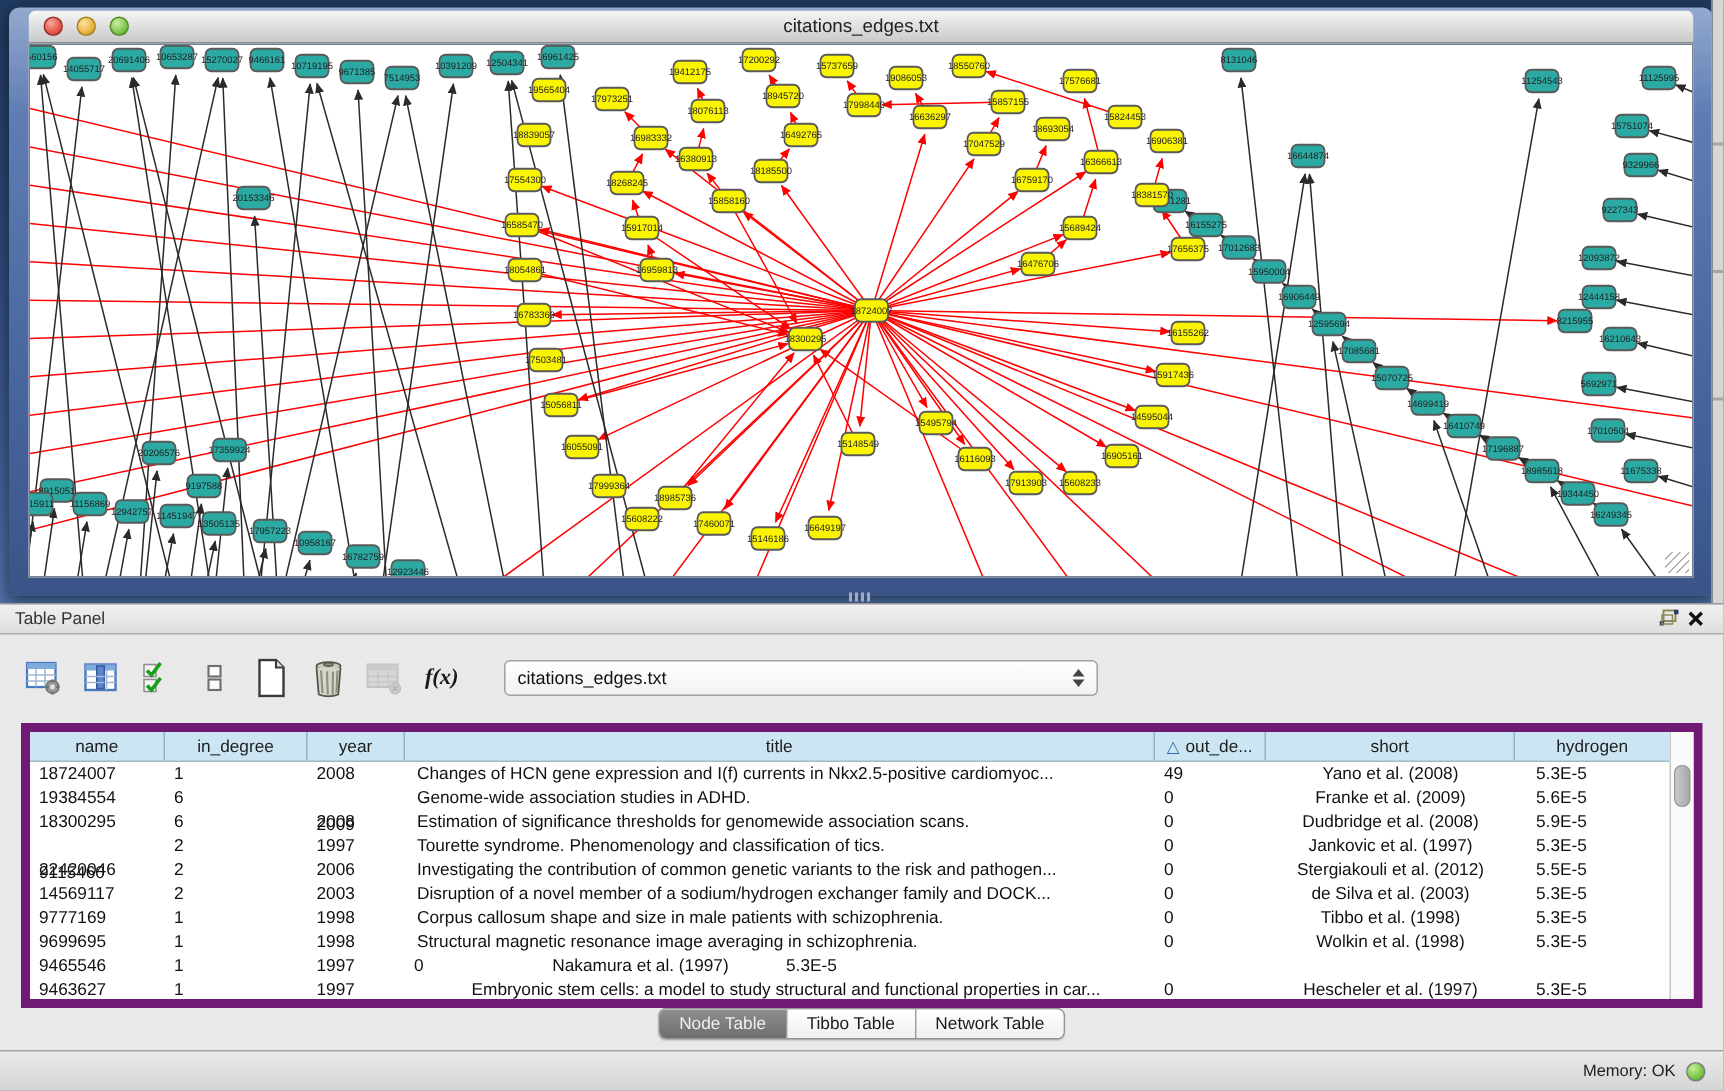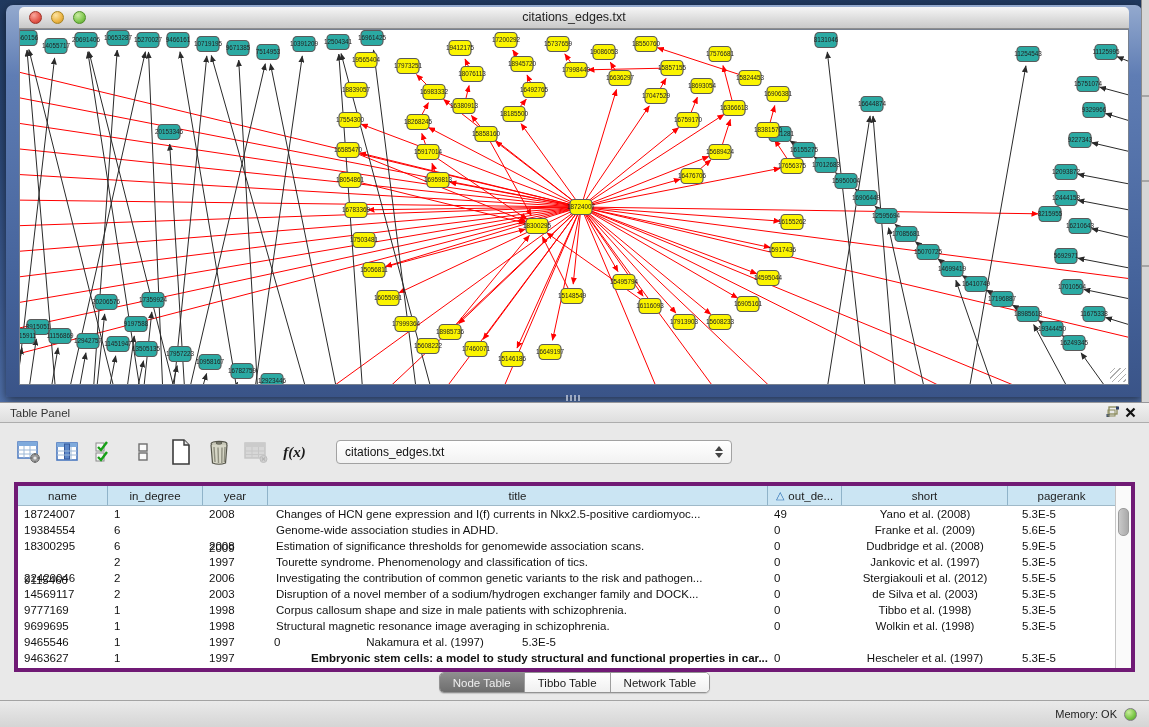--- a/index.html
+++ b/index.html
@@ -49,21 +49,21 @@
   .fx{font-size:15px;font-style:italic;font-family:"Liberation Serif",serif;color:#1a1a1a;font-weight:bold;}
   .dropdown{margin-left:16px;width:394px;height:22px;border:1px solid #A2A2A2;border-radius:4px;
             background:linear-gradient(#FFFFFF,#F2F2F2);display:flex;align-items:center;
             box-shadow:inset 0 1px 0 #fff;}
   .dropdown .val{flex:1;font-size:12px;color:#111;padding-left:8px;}
   .dd-arrows{width:16px;display:flex;flex-direction:column;align-items:center;gap:2px;padding-right:4px;}
   .dd-arrows .up{width:0;height:0;border-left:4px solid transparent;border-right:4px solid transparent;border-bottom:5px solid #444;}
   .dd-arrows .down{width:0;height:0;border-left:4px solid transparent;border-right:4px solid transparent;border-top:5px solid #444;}
 
   .table-wrap{position:absolute;left:14px;top:80px;width:1121px;height:190px;background:#fff;
-              border:4px solid #701a75;display:flex;box-sizing:border-box;}
+              border:6px solid #701a75;display:flex;box-sizing:border-box;}
   .table-main{flex:1;display:flex;flex-direction:column;overflow:hidden;}
   .thead{display:flex;height:19px;background:#CBE5F3;border-bottom:1px solid #9FB9C8;flex:none;}
   .th{box-sizing:border-box;height:100%;display:flex;align-items:center;justify-content:center;
       border-right:1px solid #8FB3C9;font-size:11.5px;color:#1d1d1d;white-space:nowrap;overflow:hidden;}
   .th:last-child{border-right:none;}
   .sort-glyph{color:#2A6FB5;margin-right:4px;font-size:11px;}
   .tbody{flex:1;}
   .trow{display:flex;height:16px;align-items:center;}
   .td{box-sizing:border-box;font-size:11.5px;color:#111;white-space:nowrap;overflow:hidden;}
   .vscroll{width:15px;border-left:1px solid #C6C6C6;background:#FAFAFA;position:relative;flex:none;}
@@ -799,21 +799,21 @@
 
     <div class="table-wrap">
       <div class="table-main">
         <div class="thead" id="thead">
             <div class="th" style="width: 90px;">name</div>
             <div class="th" style="width: 95px;">in_degree</div>
             <div class="th" style="width: 65px;">year</div>
             <div class="th" style="width: 500px;">title</div>
             <div class="th" style="width: 74px;"><span class="sort-glyph">△</span>out_de...</div>
             <div class="th" style="width: 166px;">short</div>
-            <div class="th" style="flex: 1 1 0%;">pagerank</div>
+            <div class="th" style="flex: 1 1 0%;">hydrogen</div>
           </div>
         <div class="tbody" id="tbody">
             <div class="trow">
               <div class="td" style="width: 90px; text-align: left; padding-left: 6px;">18724007</div>
               <div class="td" style="width: 95px; text-align: left; padding-left: 6px;">1</div>
               <div class="td" style="width: 65px; text-align: left; padding-left: 6px;">2008</div>
               <div class="td" style="width: 500px; text-align: left; padding-left: 8px;">Changes of HCN gene expression and I(f) currents in Nkx2.5-positive cardiomyoc...</div>
               <div class="td" style="width: 74px; text-align: left; padding-left: 6px;">49</div>
               <div class="td" style="width: 166px; text-align: center; padding-left: 0px;">Yano et al. (2008)</div>
               <div class="td" style="flex: 1 1 0%; text-align: left; padding-left: 14px;">5.3E-5</div>
@@ -886,21 +886,21 @@
               <div class="td" style="width: 95px; text-align: left; padding-left: 6px;">1</div>
               <div class="td" style="width: 65px; text-align: left; padding-left: 6px;">1997</div>
               <div class="td" style="width: 74px; text-align: left; padding-left: 6px;">0</div>
               <div class="td" style="width: 166px; text-align: center; padding-left: 0px;">Nakamura et al. (1997)</div>
               <div class="td" style="flex: 1 1 0%; text-align: left; padding-left: 14px;">5.3E-5</div>
             </div>
             <div class="trow">
               <div class="td" style="width: 90px; text-align: left; padding-left: 6px;">9463627</div>
               <div class="td" style="width: 95px; text-align: left; padding-left: 6px;">1</div>
               <div class="td" style="width: 65px; text-align: left; padding-left: 6px;">1997</div>
-              <div class="td" style="width: 500px; text-align: right; padding-left: 8px; font-weight: bold;">Embryonic stem cells: a model to study structural and functional properties in car...</div>
+              <div class="td" style="width: 500px; text-align: center; padding-left: 8px;">Embryonic stem cells: a model to study structural and functional properties in car...</div>
               <div class="td" style="width: 74px; text-align: left; padding-left: 6px;">0</div>
               <div class="td" style="width: 166px; text-align: center; padding-left: 0px;">Hescheler et al. (1997)</div>
               <div class="td" style="flex: 1 1 0%; text-align: left; padding-left: 14px;">5.3E-5</div>
             </div>
           </div>
       </div>
       <div class="vscroll">
         <div class="vthumb"></div>
       </div>
     </div>

